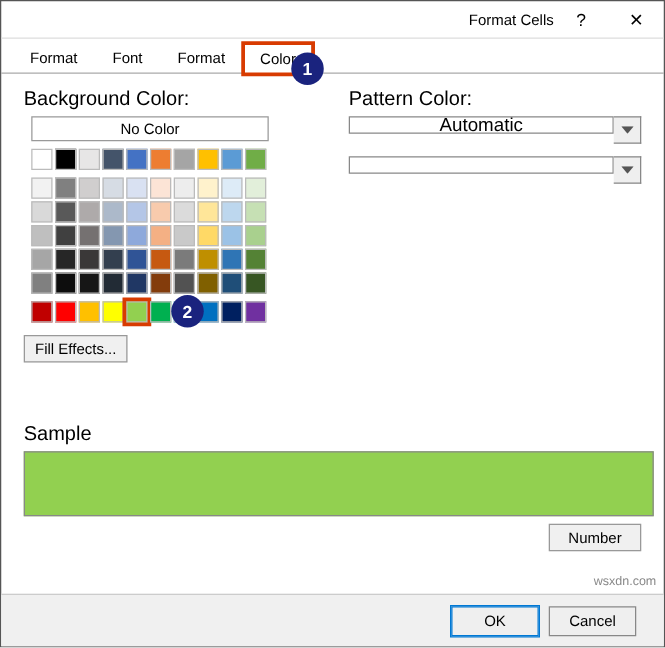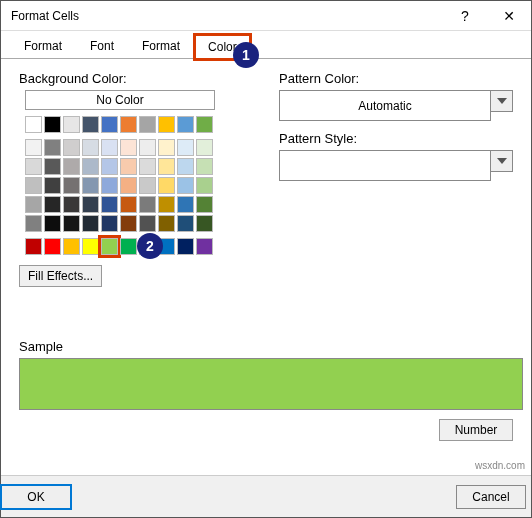--- a/index.html
+++ b/index.html
@@ -1,44 +1,44 @@
 <!DOCTYPE html>
 <html><head>
 <meta charset="utf-8">
 <style>
 * { box-sizing: border-box; font-family: 'Segoe UI', Tahoma, sans-serif; }
 body { margin: 0; background: #fff; }
 .dialog { width: 532px; height: 518px; border: 1px solid #555; background: #fff; position: relative; }
-.titlebar { height: 30px; display: flex; align-items: center; padding: 0 0 0 10px; border-bottom: 1px solid #ddd; }
+.titlebar { height: 30px; display: flex; align-items: center; padding: 0 0 0 10px; border-bottom: 1px solid #ddd; text-align: right; }
 .titlebar-title { font-size: 12px; flex: 1; }
 .titlebar-btn { width: 44px; height: 30px; display: flex; align-items: center; justify-content: center; font-size: 14px; }
 .tabs { height: 28px; display: flex; align-items: flex-end; border-bottom: 1px solid #aaa; padding: 0 10px; gap: 2px; }
 .tab { padding: 4px 12px; font-size: 12px; border: 1px solid transparent; cursor: pointer; position: relative; }
 .tab.active { border: 1px solid #aaa; border-bottom: 1px solid #fff; background: #fff; top: 1px; }
 .tab.hl { outline: 3px solid #d83b01; outline-offset: -1px; }
 .badge { position: absolute; width: 26px; height: 26px; border-radius: 50%; background: #1a237e; color: #fff; display: flex; align-items: center; justify-content: center; font-weight: bold; font-size: 14px; }
 .body { padding: 12px 18px; display: flex; gap: 20px; }
 .left { width: 240px; }
 .right { flex: 1; }
-.label { font-size: 13px; margin-bottom: 4px; }
+.label { font-size: 16px; margin-bottom: 4px; }
 .nocolor { width: 190px; height: 20px; border: 1px solid #999; display: flex; align-items: center; justify-content: center; font-size: 12px; margin-bottom: 6px; margin-left: 6px; cursor: pointer; }
 .palette { display: grid; grid-template-columns: repeat(10, 17px); gap: 2px; margin-left: 6px; margin-bottom: 6px; }
 .sw { width: 17px; height: 17px; border: 1px solid #bbb; cursor: pointer; }
 .sw.sel { outline: 3px solid #d83b01; outline-offset: 0; }
 .recent { display: flex; gap: 2px; margin-left: 6px; margin-bottom: 10px; align-items: center; position: relative; }
 .recent .sw { width: 17px; height: 17px; }
 .btnrow { display: flex; gap: 6px; margin-left: 0; justify-content: space-between; }
 .btn { font-size: 12px; padding: 3px 8px; border: 1px solid #999; background: #f0f0f0; cursor: pointer; }
 .dropdown { display: flex; margin-bottom: 10px; }
-.dropdown .dd-body { flex: 1; height: 31px; border: 1px solid #888; font-size: 12px; display: flex; align-items: center; justify-content: center; }
+.dropdown .dd-body { flex: 1; height: 14px; border: 1px solid #888; font-size: 15px; display: flex; align-items: center; justify-content: center; }
 .dropdown .dd-arrow { width: 22px; height: 22px; border: 1px solid #888; border-left: none; background: #efefef; display: flex; align-items: center; justify-content: center; cursor: pointer; }
 .sample-section { position: absolute; left: 18px; right: 8px; top: 338px; }
 .sample-box { width: 100%; height: 52px; border: 1px solid #888; margin-top: 2px; }
 .clear-row { position: absolute; right: 18px; top: 418px; }
-.footer { position: absolute; bottom: 0; left: 0; right: 0; height: 42px; border-top: 1px solid #ccc; background: #f0f0f0; display: flex; align-items: center; justify-content: space-between; padding-right: 5px; gap: 8px; }
+.footer { position: absolute; bottom: 0; left: 0; right: 0; height: 42px; border-top: 1px solid #ccc; background: #f0f0f0; display: flex; align-items: center; justify-content: flex-end; padding-right: 22px; gap: 8px; }
 .footer .fbtn { width: 70px; height: 24px; font-size: 12px; border: 1px solid #888; background: #efefef; cursor: pointer; display: flex; align-items: center; justify-content: center; }
 .footer .fbtn.primary { outline: 1px solid #0078d4; border: 1px solid #0078d4; }
 .watermark { position: absolute; right: 6px; bottom: 46px; font-size: 10px; color: #888; }
 </style>
 </head>
 <body>
 
 <div class="dialog">
   <div class="titlebar">
     <span class="titlebar-title">Format Cells</span>
@@ -145,21 +145,20 @@
     <div class="right">
       <div class="label">Pattern Color:</div>
       <div class="dropdown">
         <div class="dd-body">Automatic</div>
         <div class="dd-arrow">
           <svg width="10" height="6">
               <path d="M0 0 L10 0 L5 6 Z" fill="#555"></path>
             </svg>
         </div>
       </div>
-      <div class="label">Pattern Style:</div>
       <div class="dropdown">
         <div class="dd-body"></div>
         <div class="dd-arrow">
           <svg width="10" height="6">
               <path d="M0 0 L10 0 L5 6 Z" fill="#555"></path>
             </svg>
         </div>
       </div>
     </div>
   </div>

